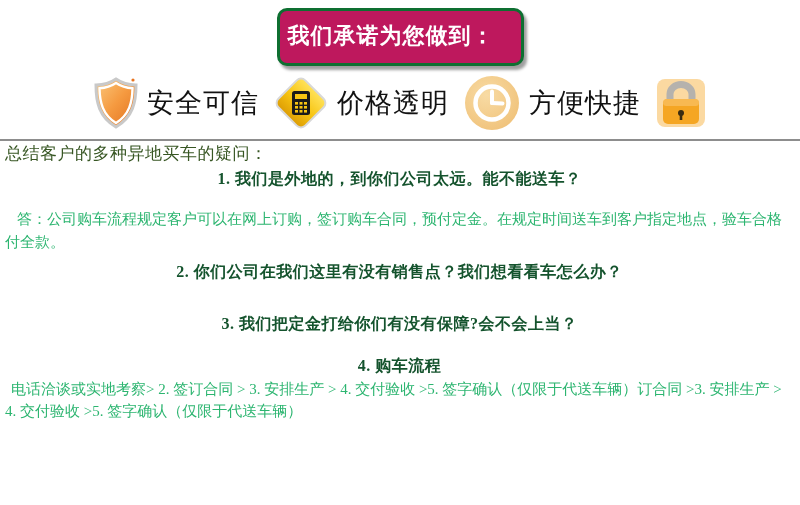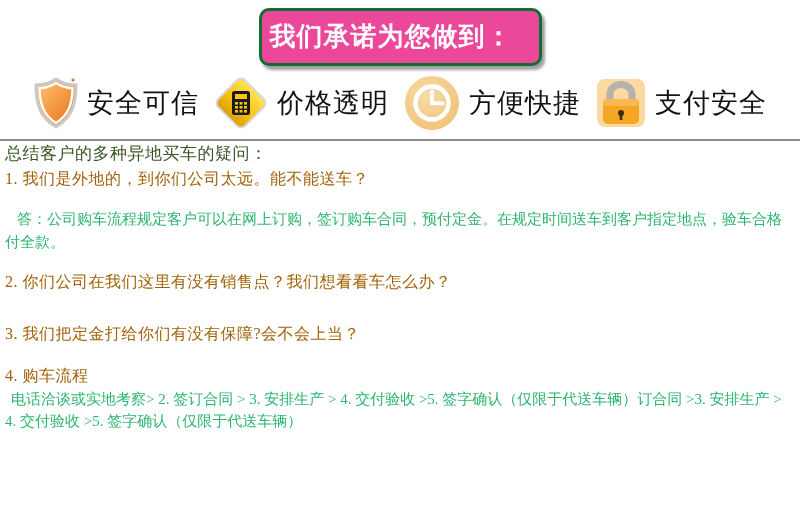--- a/index.html
+++ b/index.html
@@ -4,29 +4,29 @@
 <style>
   html,body{margin:0;padding:0;background:#ffffff;}
   body{
     width:800px;height:505px;overflow:hidden;position:relative;
     font-family:"Liberation Serif","DejaVu Serif",serif;
     -webkit-font-smoothing:antialiased;
   }
   
   .banner-wrap{width:100%;display:flex;justify-content:center;padding-top:8px;}
   .banner{
-    background:#ec4899;
+    background:#be185d;
     border:3px solid #0e6f31;
     border-radius:10px;
     box-shadow:3px 4px 3px rgba(0,0,0,0.38);
     padding:6px 26px 8px 8px;
     color:#ffffff;
     font-family:"Liberation Sans","DejaVu Sans",sans-serif;
     font-weight:bold;
-    font-size:26px;
+    font-size:22px;
     letter-spacing:1px;
     line-height:38px;
   }
   
   .promises{
     margin-top:6px;
     height:62px;
     display:flex;
     align-items:center;
     justify-content:center;
@@ -41,29 +41,29 @@
   }
   
   .divider{border:none;border-top:2px solid #8d8d8d;margin:5px 0 0 0;}
   
   .content{padding:2px 6px 0 5px;}
   .faq-heading{
     font-size:17px;font-weight:normal;color:#375623;
     line-height:22px;letter-spacing:0.5px;
   }
   .question{
-    font-size:16px;font-weight:normal;color:#a16207;
-    line-height:22px;margin-top:3px;letter-spacing:0.5px;
+    font-size:16px;font-weight:bold;color:#14532d;
+    line-height:22px;margin-top:3px;letter-spacing:0.5px;text-align:center;
   }
   .answer{
     font-size:15px;color:#2cb570;
     line-height:23px;margin-top:18px;
     text-indent:12px;
   }
-  .q2{margin-top:17px;}
+  .q2{margin-top:7px;}
   .q3{margin-top:30px;}
   .q4{margin-top:20px;}
   .process-steps{
     font-size:15px;color:#2cb570;line-height:22px;margin-top:1px;
     text-indent:6px;
   }
 </style>
 </head>
 <body>
 
@@ -142,21 +142,20 @@
     <span class="icon">
       <svg width="52" height="52" viewBox="0 0 52 52">
         <rect x="2" y="2" width="48" height="48" rx="8" fill="#fbd9a1"></rect>
         <path d="M15 28 L15 17 a11 9.5 0 0 1 22 0 L37 28" fill="none" stroke="#b5b2ad" stroke-width="7"></path>
         <rect x="8" y="22" width="36" height="25" rx="5" fill="#f5a623"></rect>
         <rect x="8" y="22" width="36" height="7" rx="3.5" fill="#f8b951"></rect>
         <circle cx="26" cy="36" r="3" fill="#3a2c11"></circle>
         <rect x="24.7" y="37" width="2.6" height="6" fill="#3a2c11"></rect>
       </svg>
     </span>
-    <span class="promise-label">支付安全</span>
   </div>
 
 </div>
 
 <hr class="divider">
 
 <div class="content">
 
   <div class="faq-heading">总结客户的多种异地买车的疑问：</div>
 

